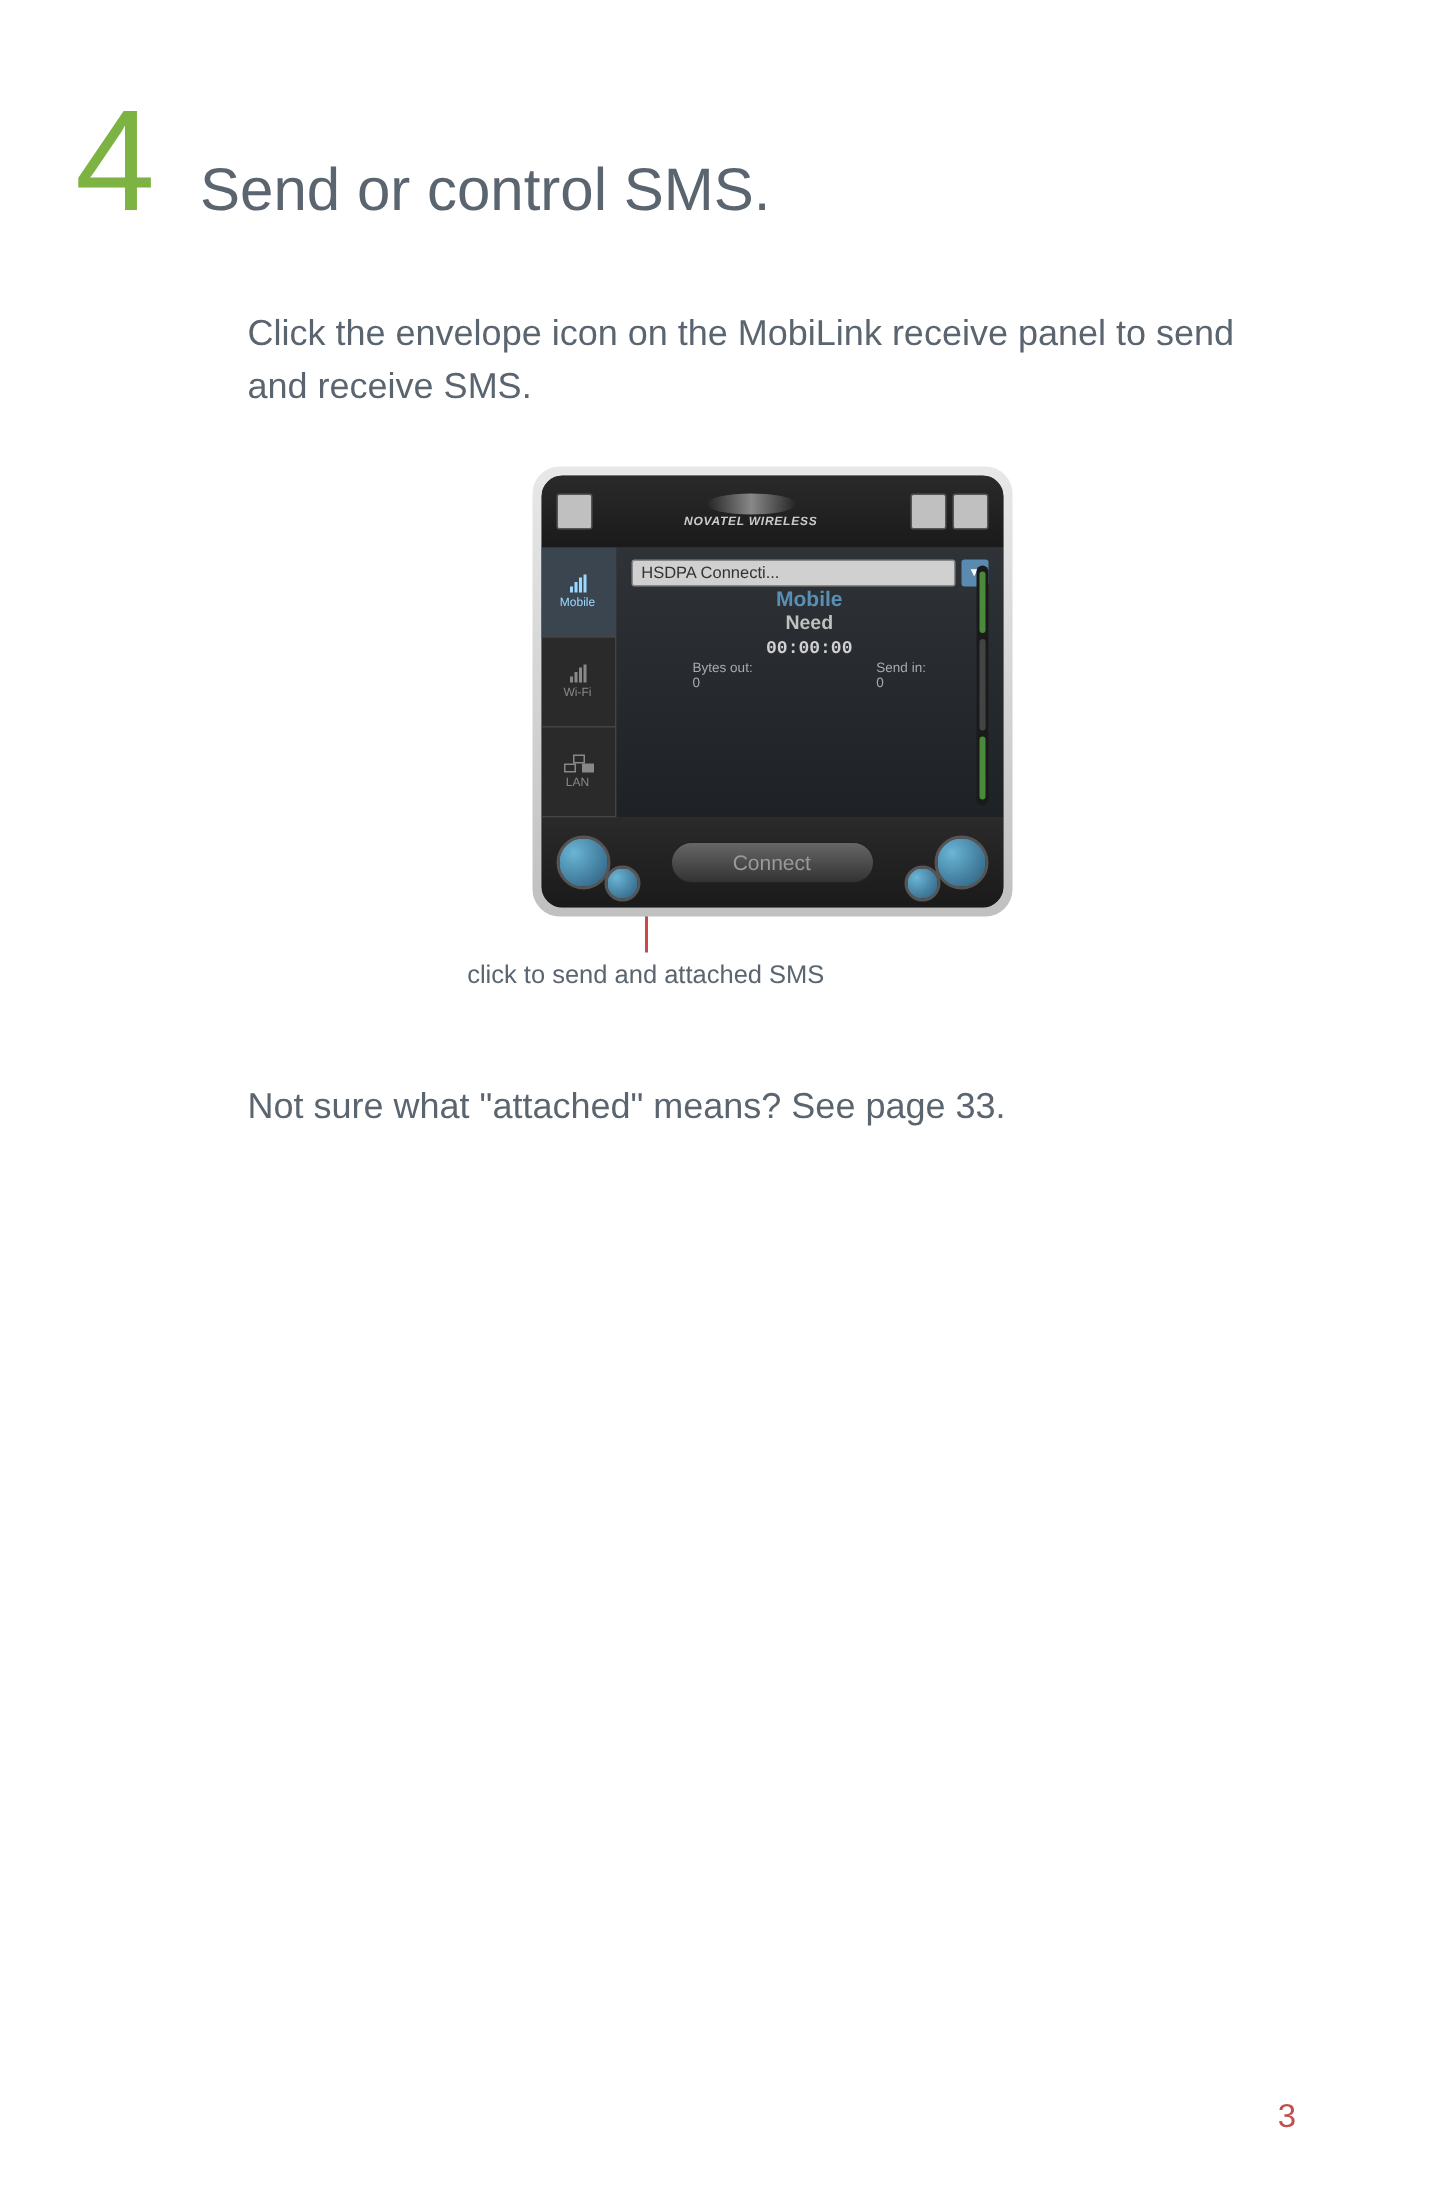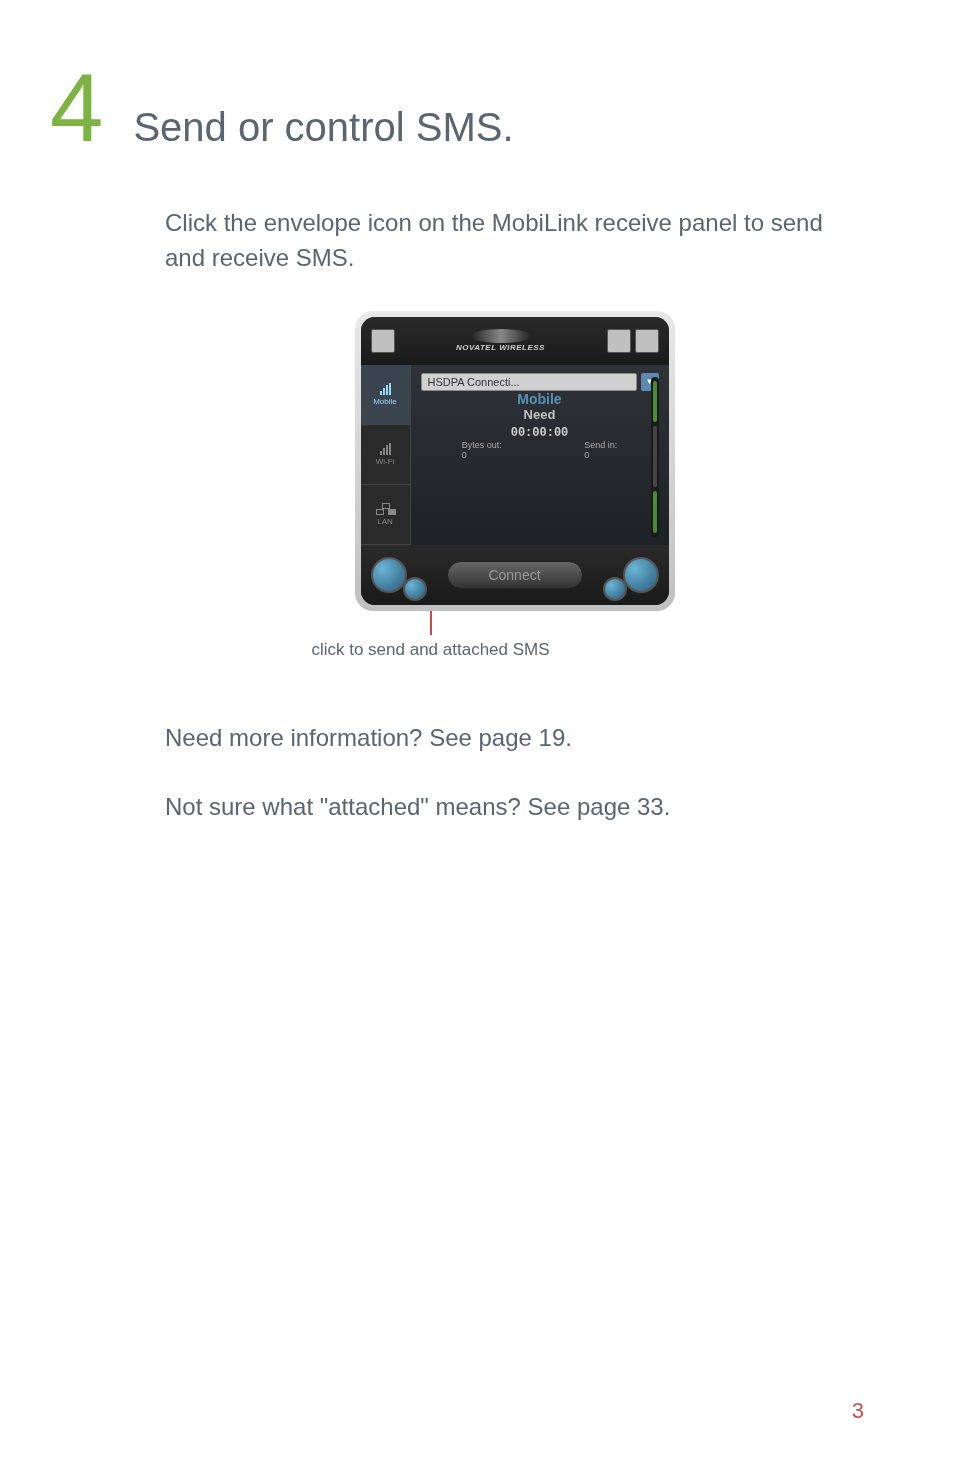--- a/index.html
+++ b/index.html
@@ -404,17 +404,16 @@
             <div class="round-btn small sms-btn"></div>
             <div class="round-btn small right-small"></div>
           </div>
         </div>
       </div>
     </div>
     <div class="callout-line"></div>
     <div class="callout-text">click to send and attached SMS</div>
   </div>
 
-  <p class="body-text">Need more information? See page 19.</p>
   <p class="body-text">Not sure what "attached" means? See page 33.</p>
 </div>
 
 <div class="page-number">3</div>
 
 </body></html>

